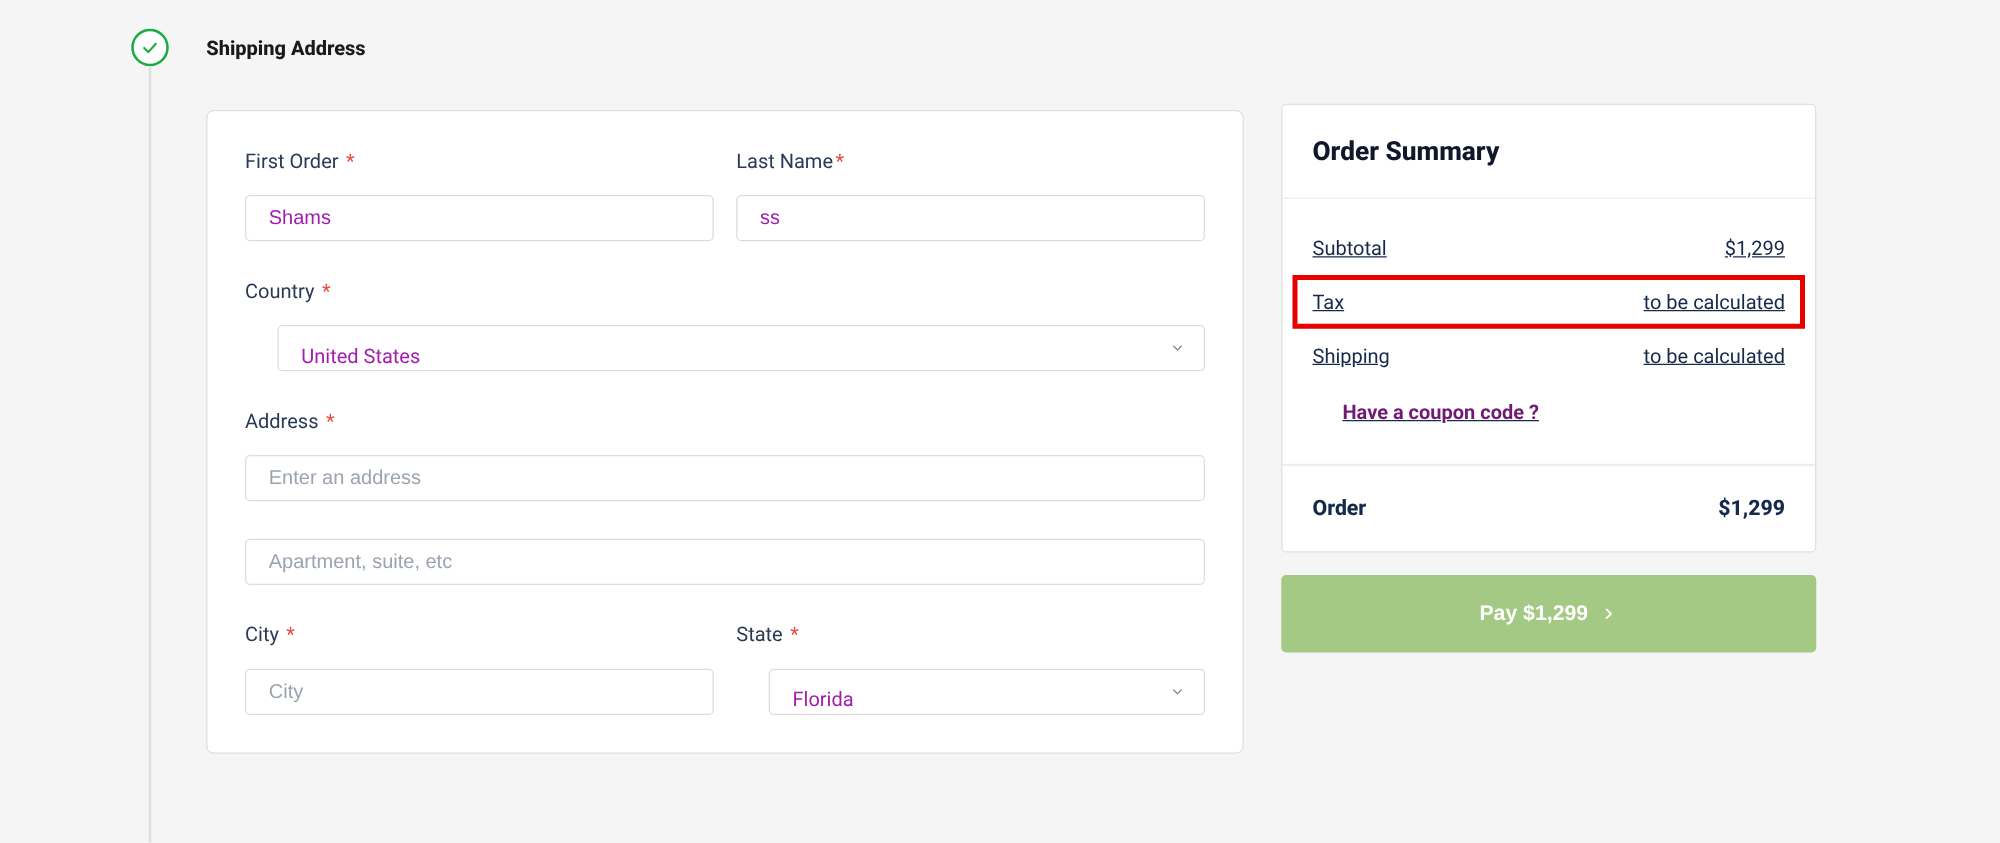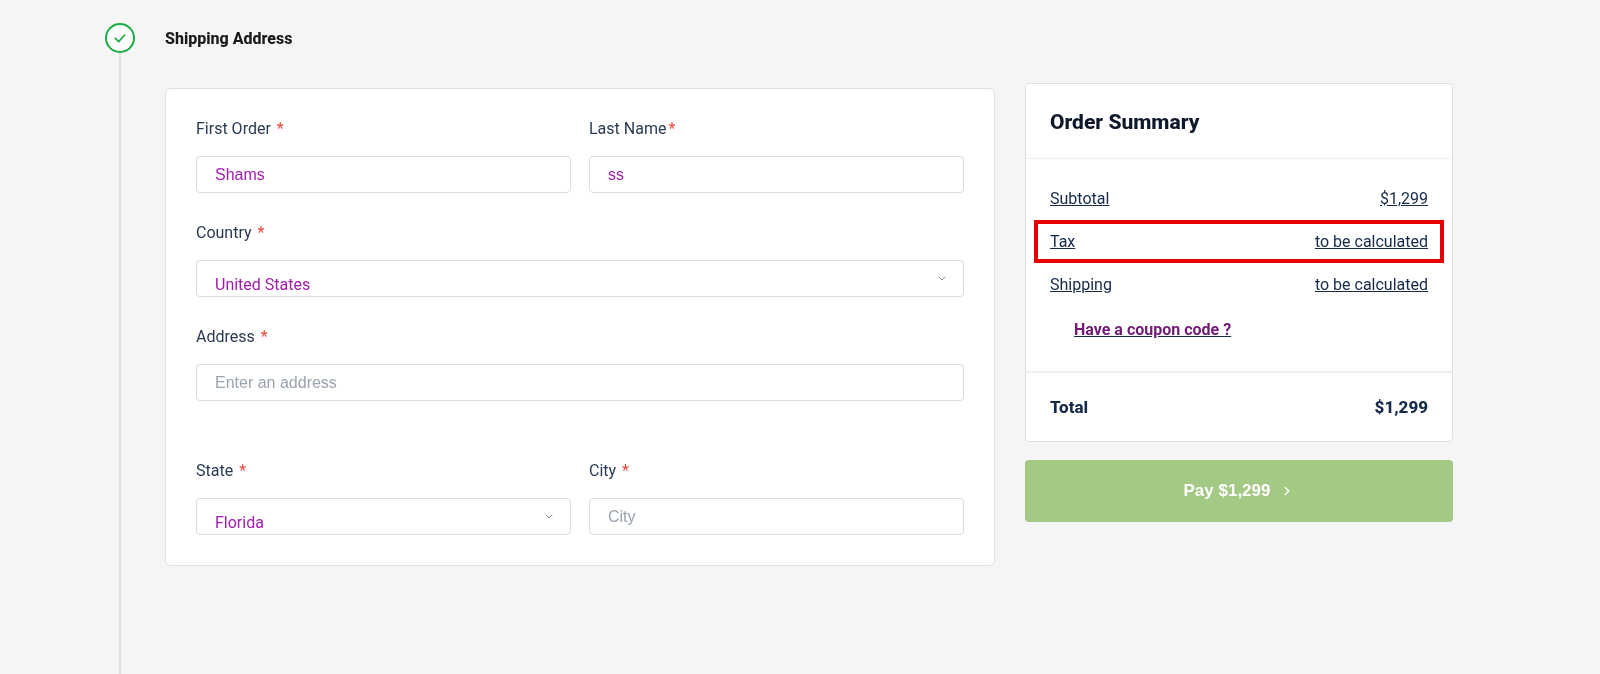--- a/index.html
+++ b/index.html
@@ -77,20 +77,21 @@
     border-radius: 4px;
     padding: 0 18px;
     font-size: 16px;
     color: #a21caf;
     background: #fff;
     outline: none;
   }
   .input::placeholder { color: #9aa3af; }
   .select-wrap {
     position: relative;
+    margin-left: 26px;
   }
   .select {
     appearance: none;
     -webkit-appearance: none;
     padding-right: 40px;
     cursor: pointer;
   }
   .chev {
     position: absolute;
     right: 16px;
@@ -218,39 +219,40 @@
 
       <div class="row">
         <div class="field">
           <label class="label"><span>Address</span> <span class="req">*</span></label>
           <input class="input" placeholder="Enter an address" style="">
         </div>
       </div>
 
       <div class="row">
         <div class="field">
-        </div>
-      </div>
-
-      <div class="row">
+          <input class="input" placeholder="Apartment, suite, etc" style="">
+        </div>
+      </div>
+
+      <div class="row">
+        <div class="field">
+          <label class="label"><span>City</span> <span class="req">*</span></label>
+          <input class="input" placeholder="City" style="">
+        </div>
         <div class="field">
           <label class="label"><span>State</span> <span class="req">*</span></label>
           <div class="select-wrap">
             <div class="select" style="line-height:48px;">Florida</div>
             <span class="chev">
               <svg width="12" height="12" viewBox="0 0 24 24" fill="none">
                   <path d="M6 9l6 6 6-6" stroke="#888" stroke-width="2" stroke-linecap="round" stroke-linejoin="round"></path>
                 </svg>
             </span>
           </div>
         </div>
-        <div class="field">
-          <label class="label"><span>City</span> <span class="req">*</span></label>
-          <input class="input" placeholder="City" style="">
-        </div>
       </div>
     </div>
   </div>
 
   <div class="summary-col">
     <div class="summary-card">
       <div class="summary-title">Order Summary</div>
       <div class="summary-rows">
         <div class="srow">
           <span>Subtotal</span>
@@ -264,21 +266,21 @@
         </div>
         <div class="srow">
           <span>Shipping</span>
           <span>to be calculated</span>
         </div>
         <div class="coupon">
           <a>Have a coupon code ?</a>
         </div>
       </div>
       <div class="total-row">
-        <span>Total</span>
+        <span>Order</span>
         <span>$1,299</span>
       </div>
     </div>
     <button class="pay-btn">
       <span>Pay $1,299</span>
       <span>
         <svg width="14" height="14" viewBox="0 0 24 24" fill="none">
             <path d="M9 6l6 6-6 6" stroke="#fff" stroke-width="2.5" stroke-linecap="round" stroke-linejoin="round"></path>
           </svg>
       </span>

